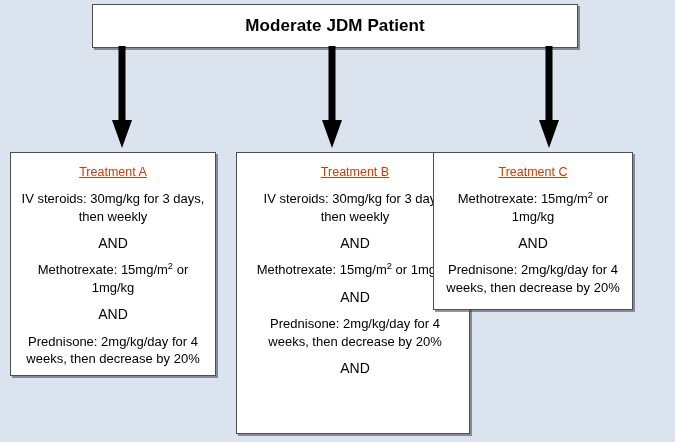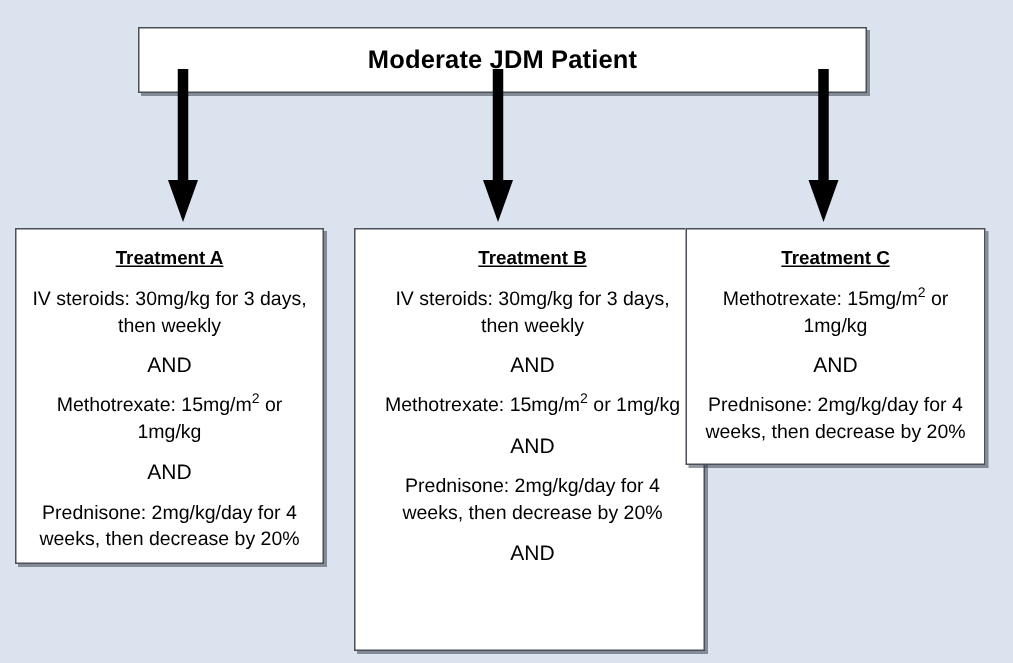--- a/index.html
+++ b/index.html
@@ -24,47 +24,47 @@
   .box {
     position: absolute;
     background: #ffffff;
     border: 1px solid #4a4f58;
     box-sizing: border-box;
     box-shadow: 2px 2px 0 rgba(60,66,76,0.55);
   }
 
   #root-box {
     left: 92px;
-    top: 18px;
+    top: 4px;
     width: 486px;
     height: 44px;
     display: flex;
     align-items: center;
     justify-content: center;
   }
   .root-title {
     font-size: 17px;
     font-weight: bold;
     color: #000;
     letter-spacing: 0.1px;
   }
 
   .treat-box {
     padding: 10px 8px 12px 8px;
     text-align: center;
   }
   #box-a { left: 10px;  top: 152px; width: 206px; height: 224px; }
   #box-b { left: 236px; top: 152px; width: 234px; height: 282px; padding-left: 12px; }
-  #box-c { left: 457px; top: 152px; width: 200px; height: 158px; }
+  #box-c { left: 433px; top: 152px; width: 200px; height: 158px; }
 
   .treat-title {
     font-size: 12.5px;
-    font-weight: bold;
+    font-weight: normal;
     text-decoration: underline;
-    color: #000000;
+    color: #c2410c;
     margin: 2px 0 10px 0;
     line-height: 1.2;
   }
   .treat-line {
     font-size: 13px;
     color: #000;
     line-height: 1.35;
     margin: 0 0 9px 0;
     padding: 0 2px;
   }

